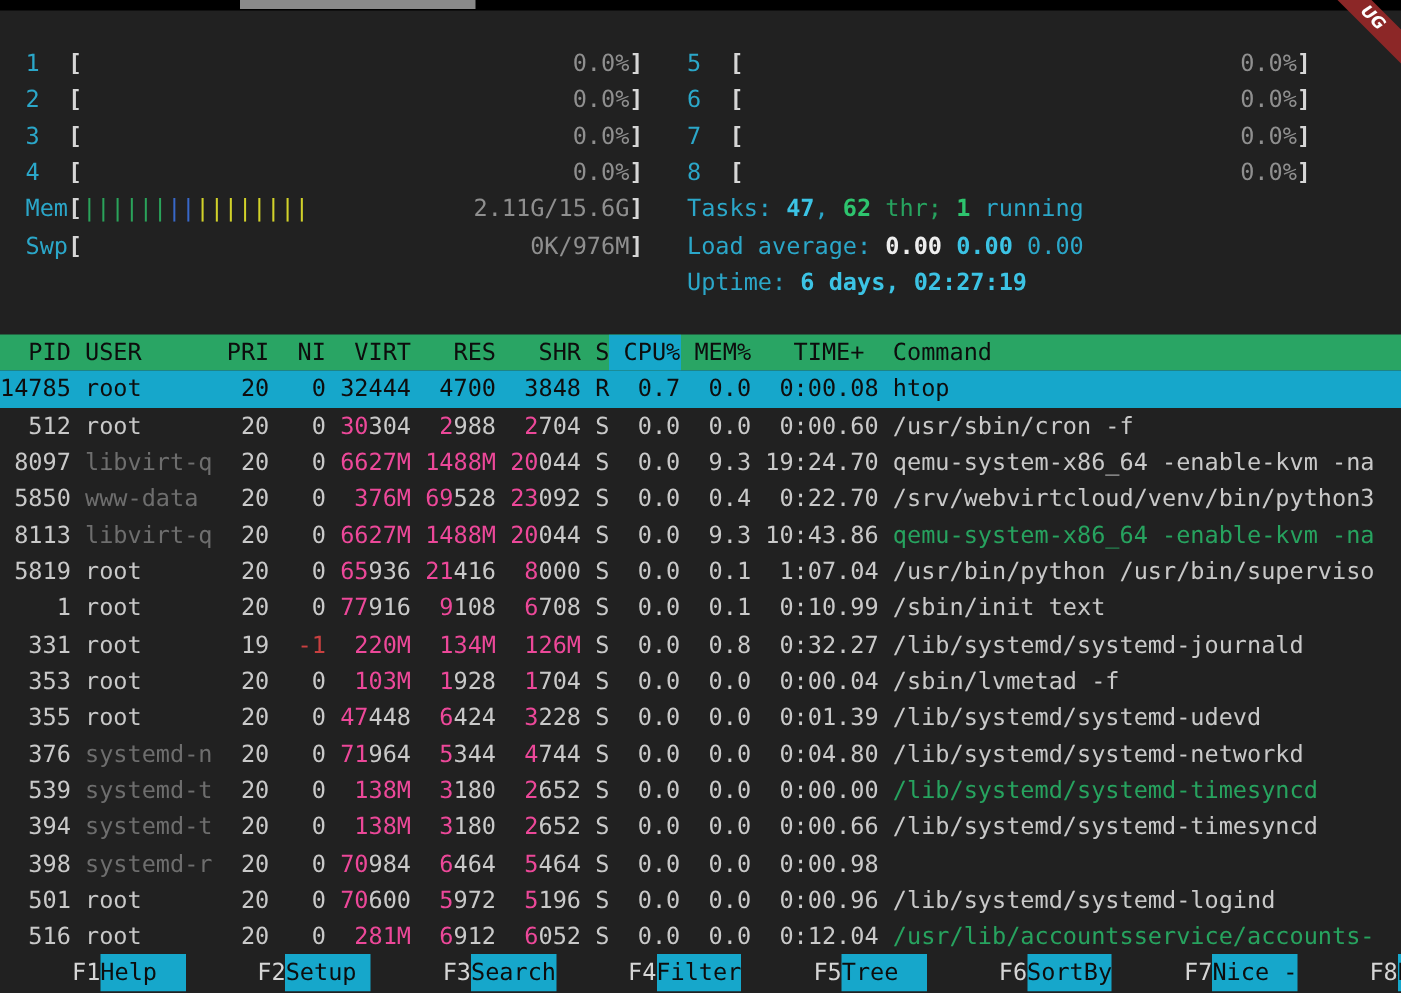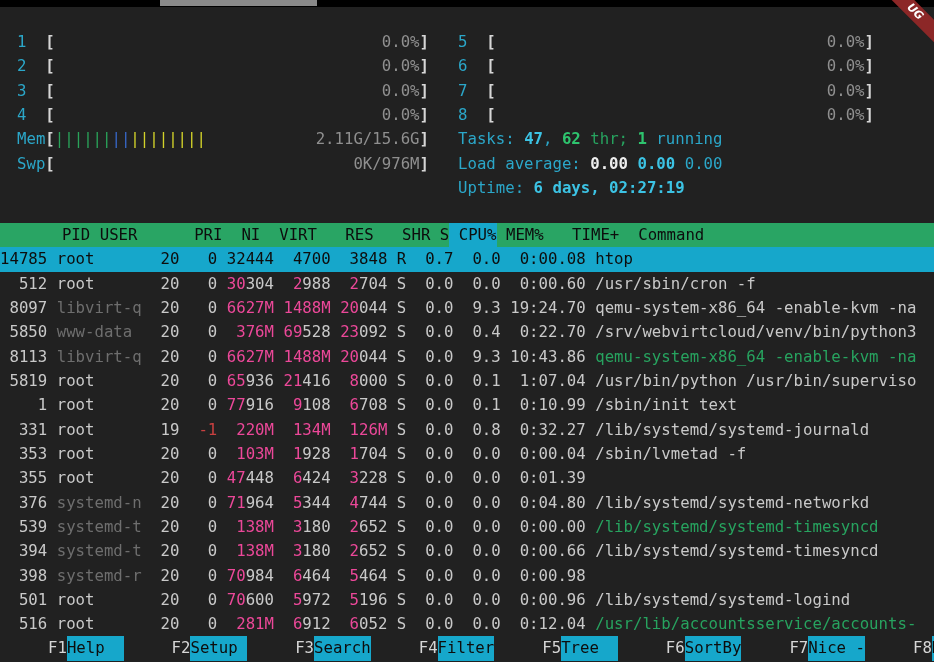--- a/index.html
+++ b/index.html
@@ -25,21 +25,21 @@
   .gy {color:#8f8f8f;}            
   .bk {color:#d6d6d6;font-weight:bold;}  
   .dim{color:#6e6e6e;}
   .red{color:#c94040;}
   .cy {color:#ec4899;}
   .grn{color:#27a35f;}
   .pg{color:#2aa35a;} .pb{color:#3868c8;} .py{color:#d2d22a;}
   
   .table{position:absolute;top:223px;left:0;width:934px;}
   .trow{display:flex;height:24.33px;overflow:hidden;}
-  .thead{background:#29a564;color:#0d0d0d;padding-left:43px;}
+  .thead{background:#29a564;color:#0d0d0d;}
   .thead span{color:#0d0d0d;}
   .sorthl{background:#16a7cb;}
   .sel{background:#16a7cb;}
   .sel span{color:#0d0d0d !important;font-weight:normal !important;}
   
   .footer{position:absolute;left:0;top:636px;width:934px;height:25px;display:flex;overflow:hidden;}
   .fkey{color:#d6d6d6;margin-left:48px;}
   .flabel{background:#16a7cb;color:#0d0d0d;}
   .ffill{flex:1;background:#16a7cb;}
 </style>
@@ -438,20 +438,21 @@
         <span>228</span>
         <span> </span>
         <span>S</span>
         <span> </span>
         <span> 0.0</span>
         <span> </span>
         <span> 0.0</span>
         <span> </span>
         <span> 0:01.39</span>
         <span> </span>
+        <span>/lib/systemd/systemd-udevd</span>
       </div>
       <div class="trow">
         <span>  376</span>
         <span> </span>
         <span class="dim">systemd-n</span>
         <span> </span>
         <span> 20</span>
         <span> </span>
         <span>  0</span>
         <span> </span>

